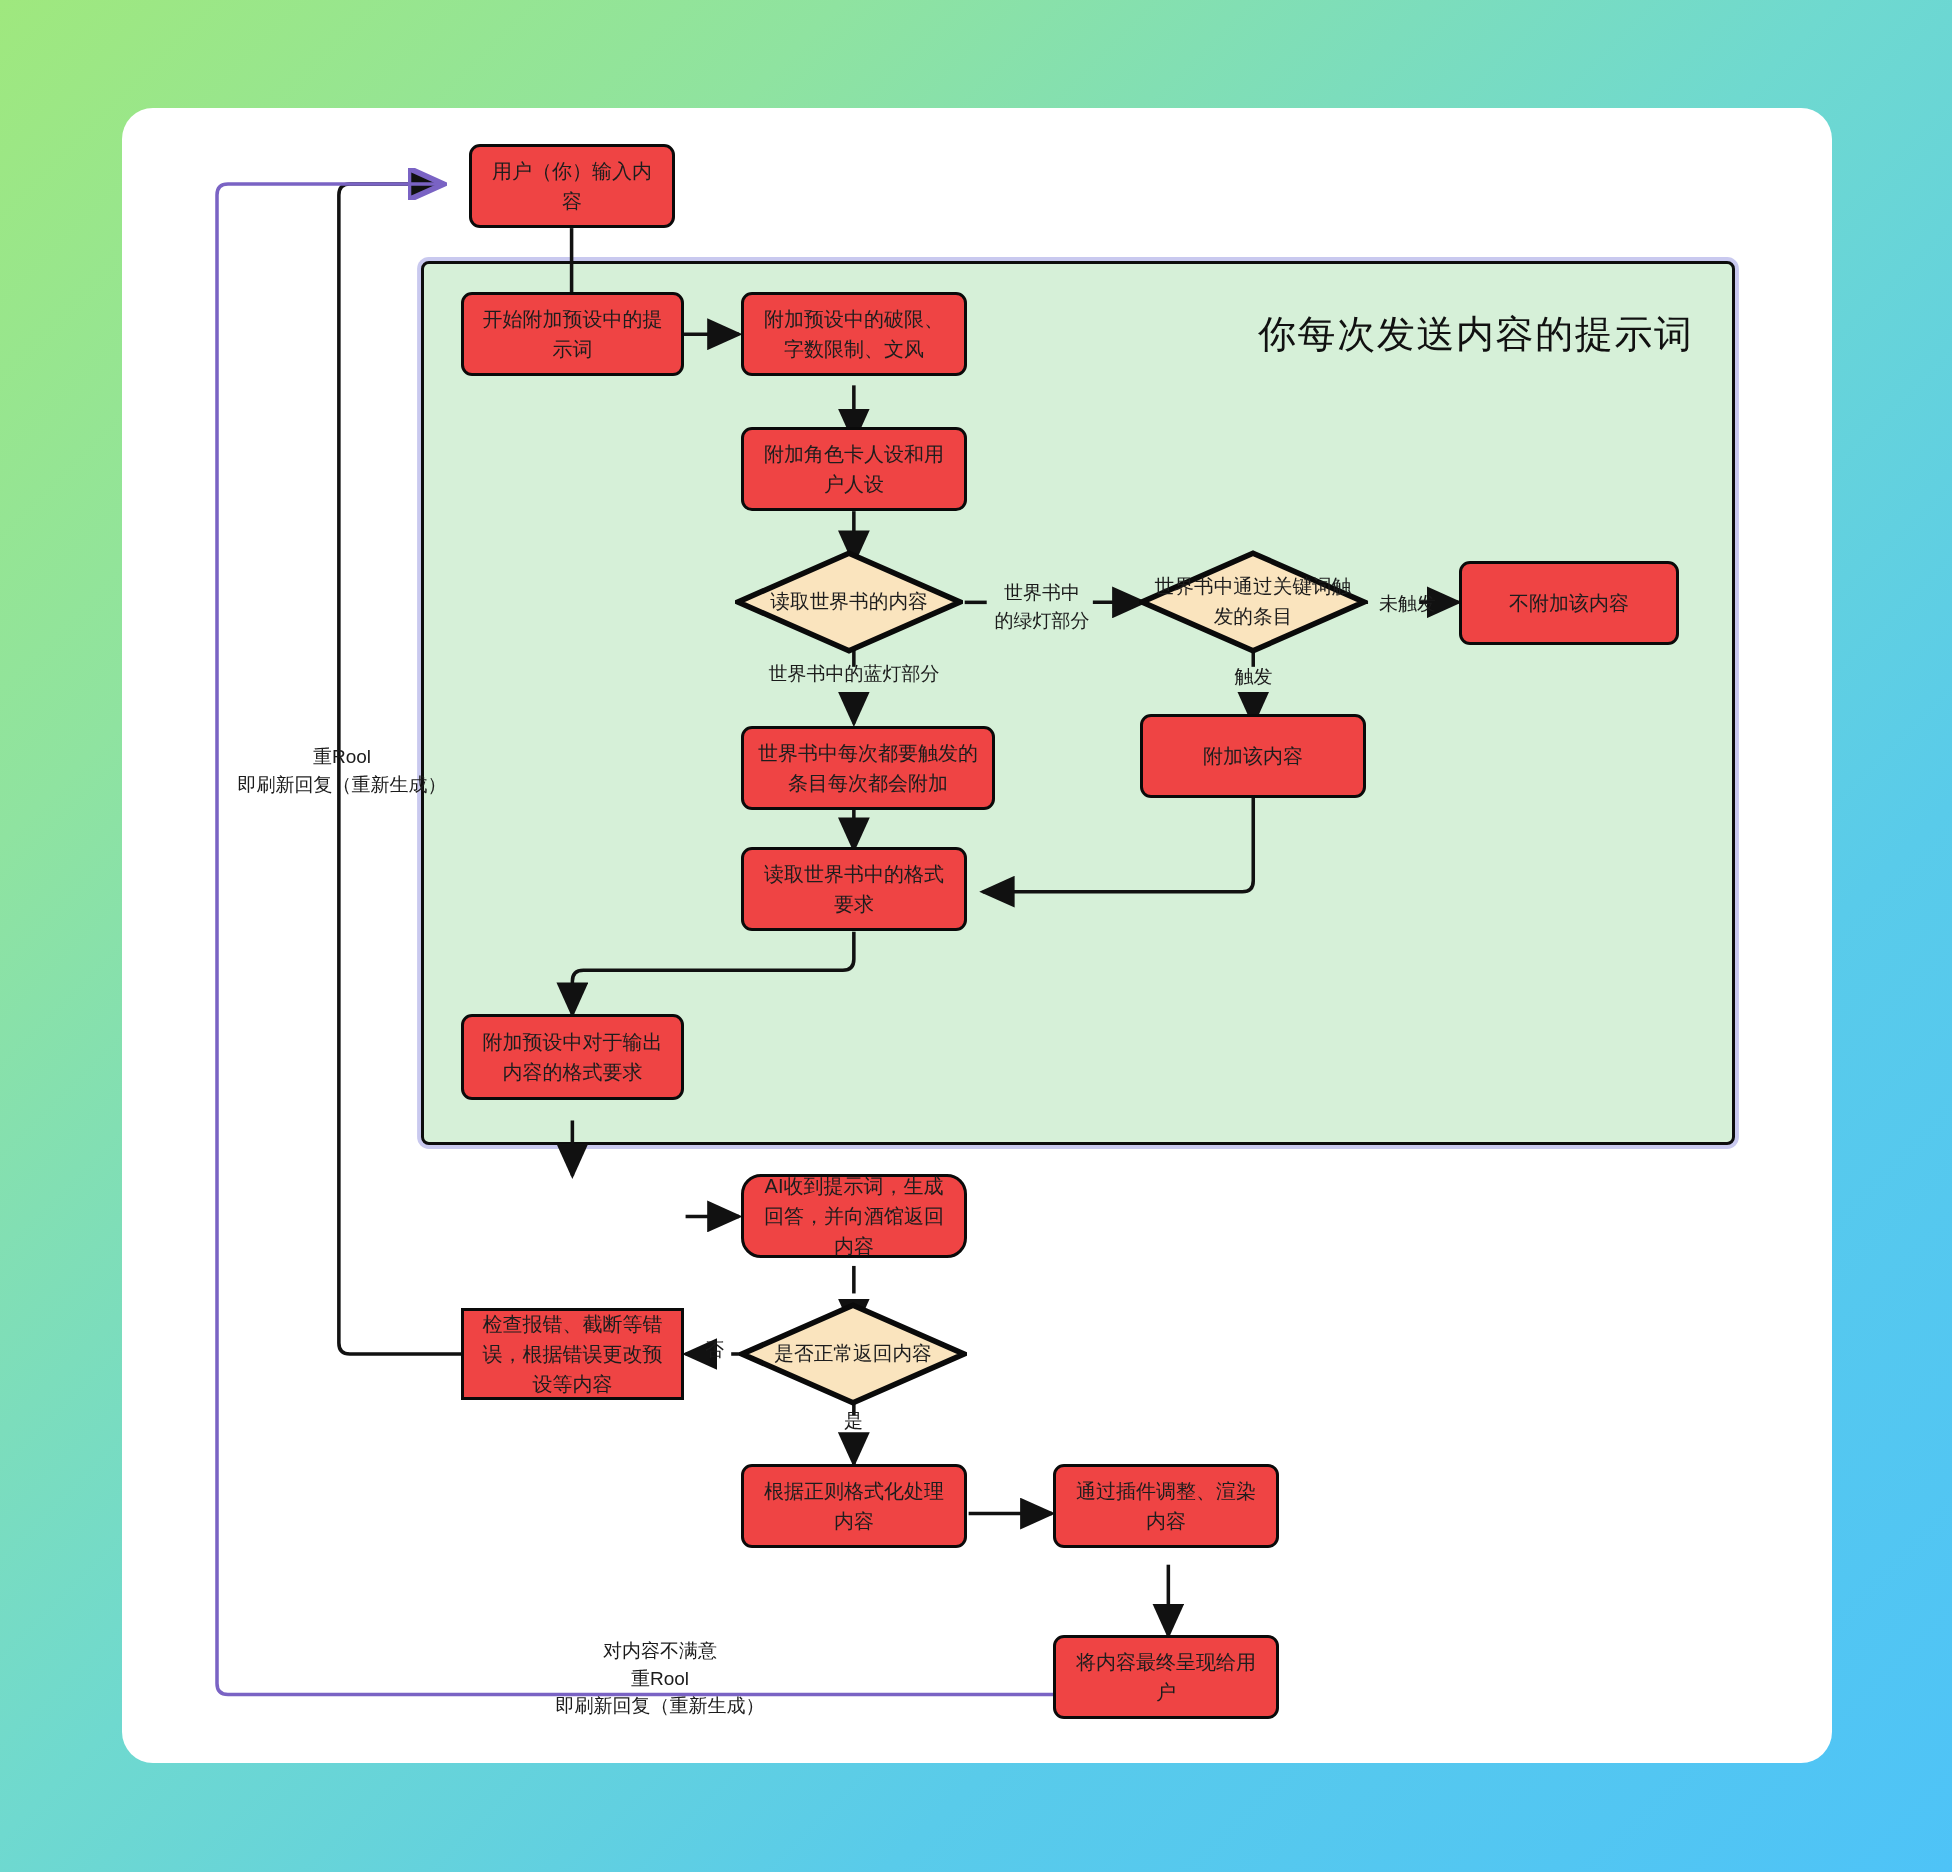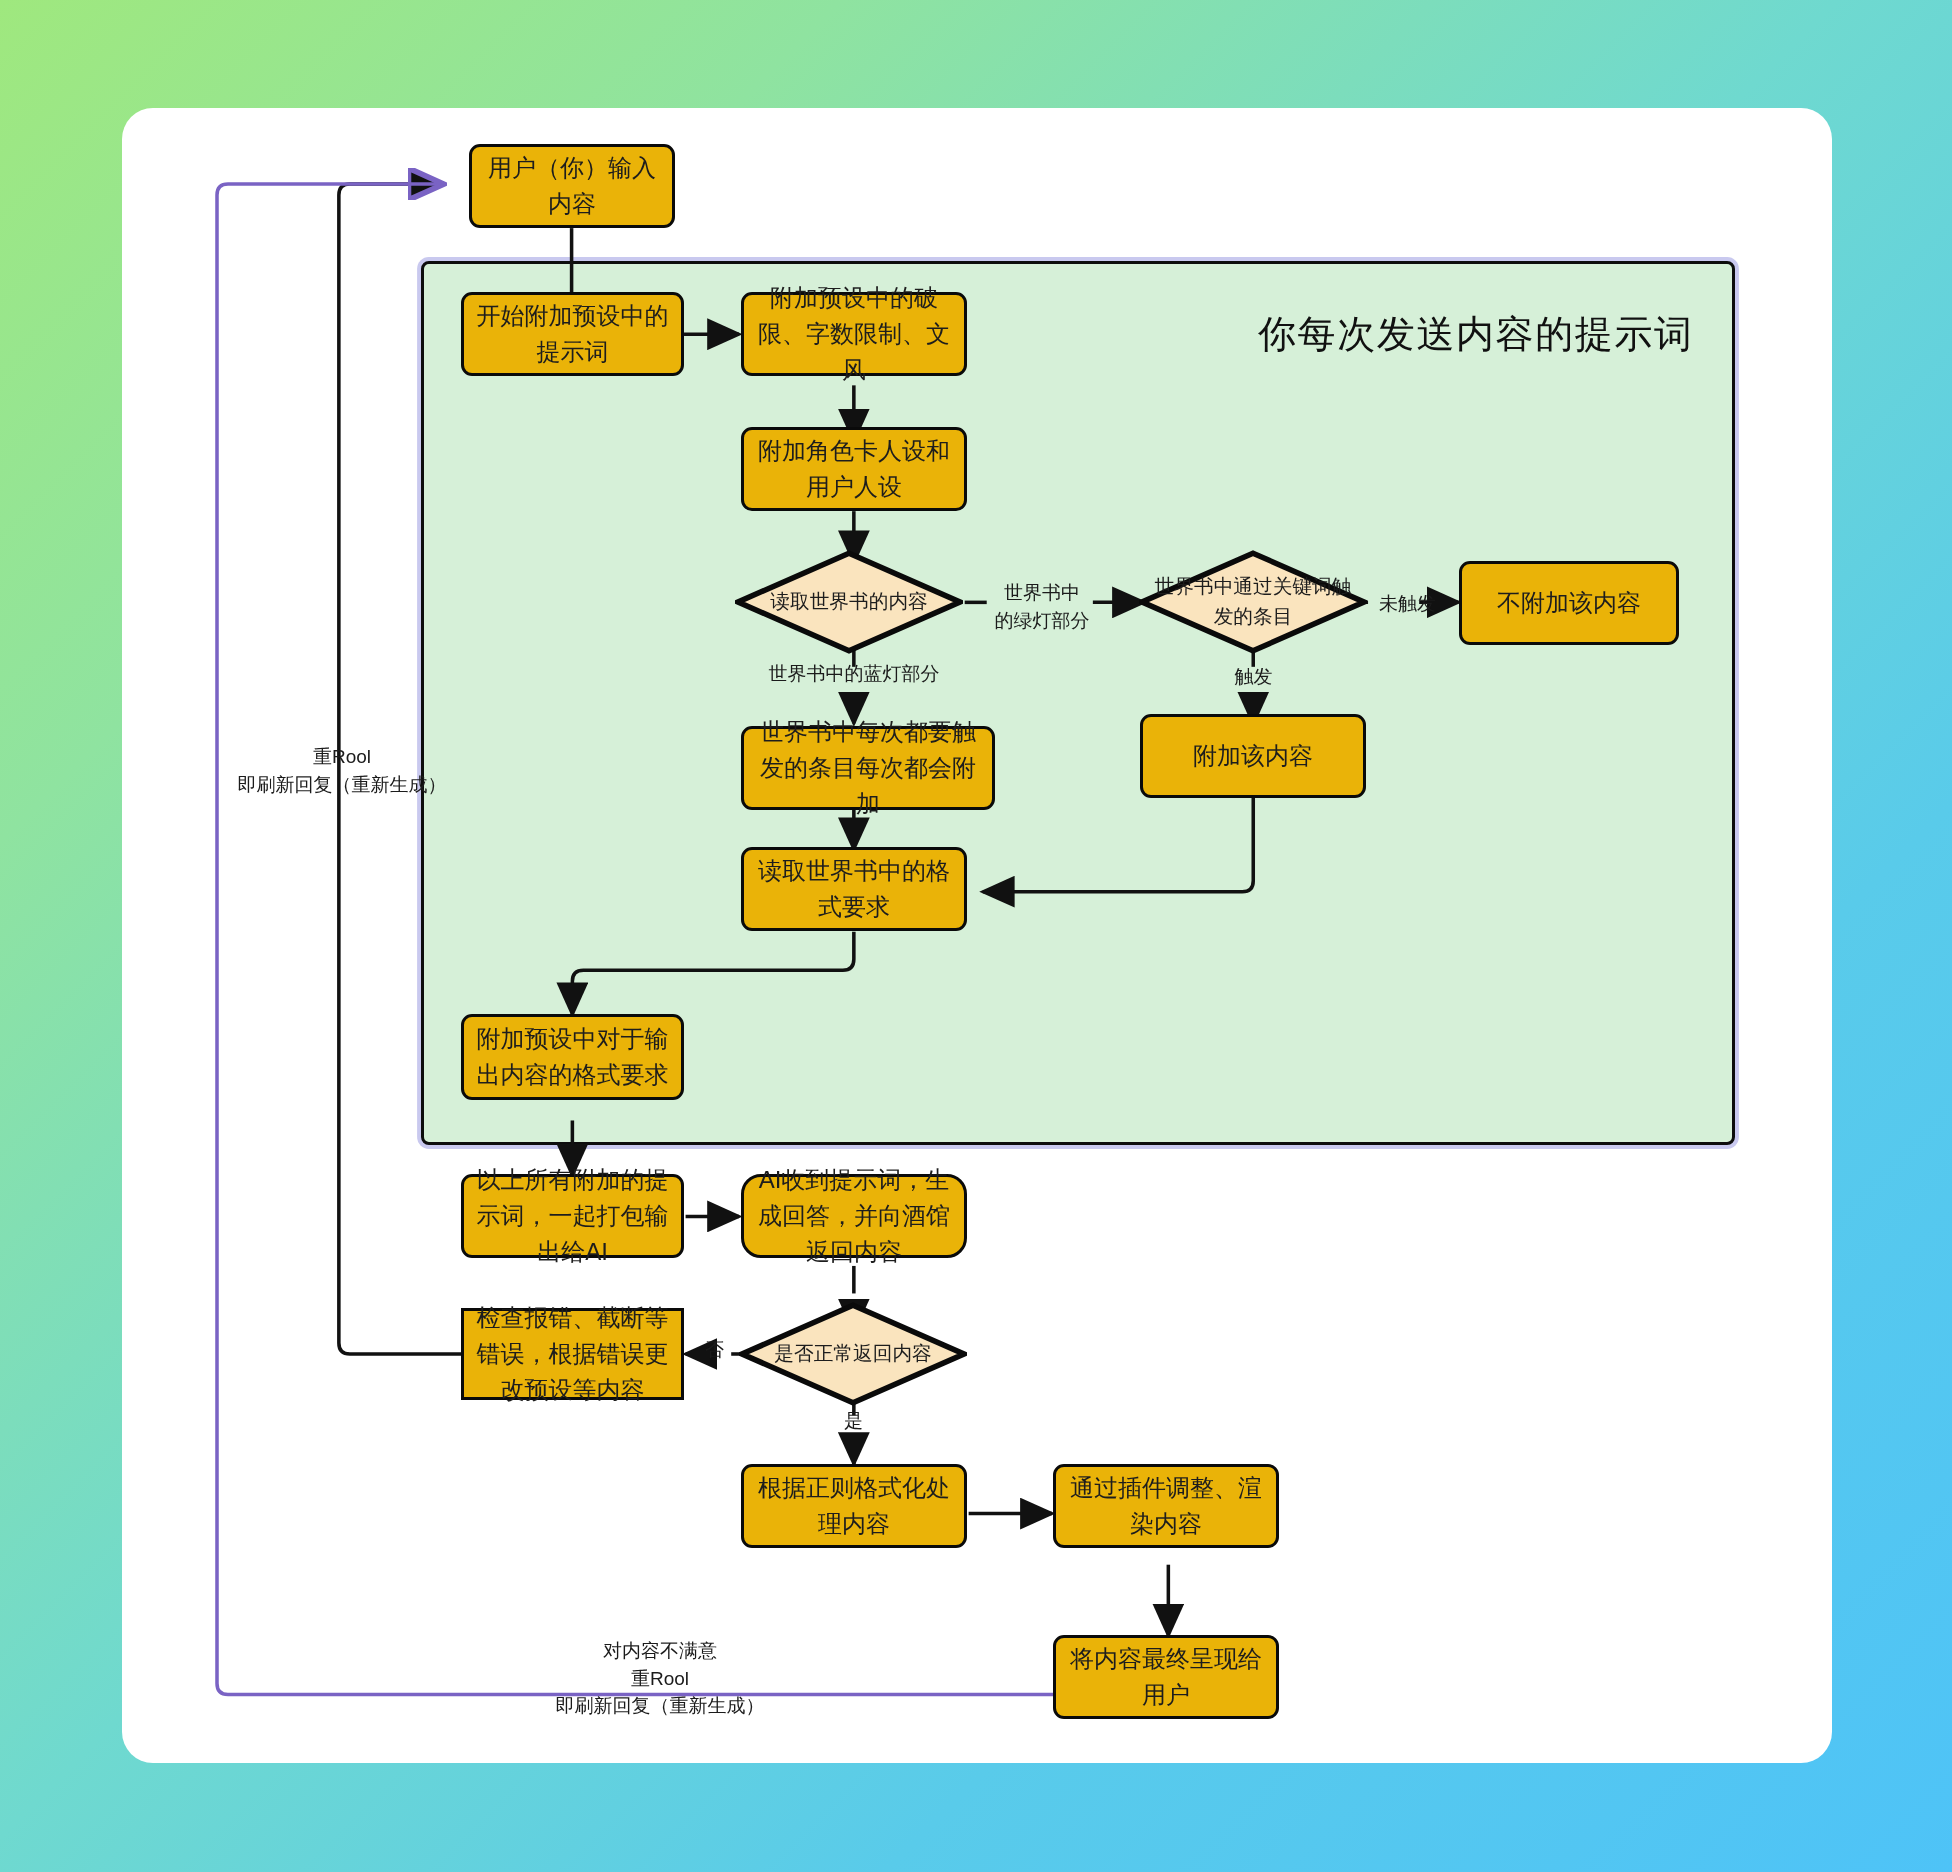--- a/index.html
+++ b/index.html
@@ -10,23 +10,23 @@
     overflow:hidden;
   }
   #canvas{position:absolute;left:0;top:0;width:1953px;height:1873px;}
   .card{
     position:absolute;left:122px;top:108px;width:1710px;height:1655px;
     background:#ffffff;border-radius:31px;
   }
   #svgroot{position:absolute;left:0;top:0;width:1953px;height:1873px;pointer-events:none;}
   .node{
     position:absolute;box-sizing:border-box;
-    background:#eab308;border:3.1px solid #0a0a0a;border-radius:11px;
+    background:#ef4444;border:3.1px solid #0a0a0a;border-radius:11px;
     display:flex;align-items:center;justify-content:center;text-align:center;
-    color:#1d1d1d;font-size:24px;line-height:1.5;padding:21px 11px;
+    color:#1d1d1d;font-size:20px;line-height:1.5;padding:21px 11px;
   }
   .node.sharp{border-radius:0;}
   .group-box{
     position:absolute;box-sizing:border-box;
     background:#d6f0d8;border:3.1px solid #0d0d0d;border-radius:7.9px;
     box-shadow:0 0 0 3.9px #c9c9ef;
   }
   .group-title{
     position:absolute;color:#111;font-size:38px;letter-spacing:1.6px;white-space:nowrap;
   }
@@ -142,21 +142,20 @@
   <div class="node" style="left:1459px;top:561px;width:220px;height:84px;">不附加该内容</div>
 
   <div class="node" style="left:741px;top:726px;width:254px;height:84px;">世界书中每次都要触发的条目每次都会附加</div>
 
   <div class="node" style="left:1140px;top:714px;width:226px;height:84px;">附加该内容</div>
 
   <div class="node" style="left:741px;top:847px;width:226px;height:84px;">读取世界书中的格式要求</div>
 
   <div class="node" style="left:461px;top:1014px;width:223px;height:86px;">附加预设中对于输出内容的格式要求</div>
 
-  <div class="node" style="left:461px;top:1174px;width:223px;height:84px;">以上所有附加的提示词，一起打包输出给AI</div>
 
   <div class="node" style="left:741px;top:1174px;width:226px;height:84px;border-radius:20px;">AI收到提示词，生成回答，并向酒馆返回内容</div>
 
   <div class="diamond" style="left:739px;top:1302px;width:228px;height:104px;">
     <svg class="dshape" viewBox="0 0 290 132" preserveAspectRatio="none">
       <polygon points="145,4 286,66 145,128 4,66" fill="#fae4be" stroke="#0a0a0a" stroke-width="7"></polygon>
     </svg>
     <span class="dtext">是否正常返回内容</span>
   </div>
 

